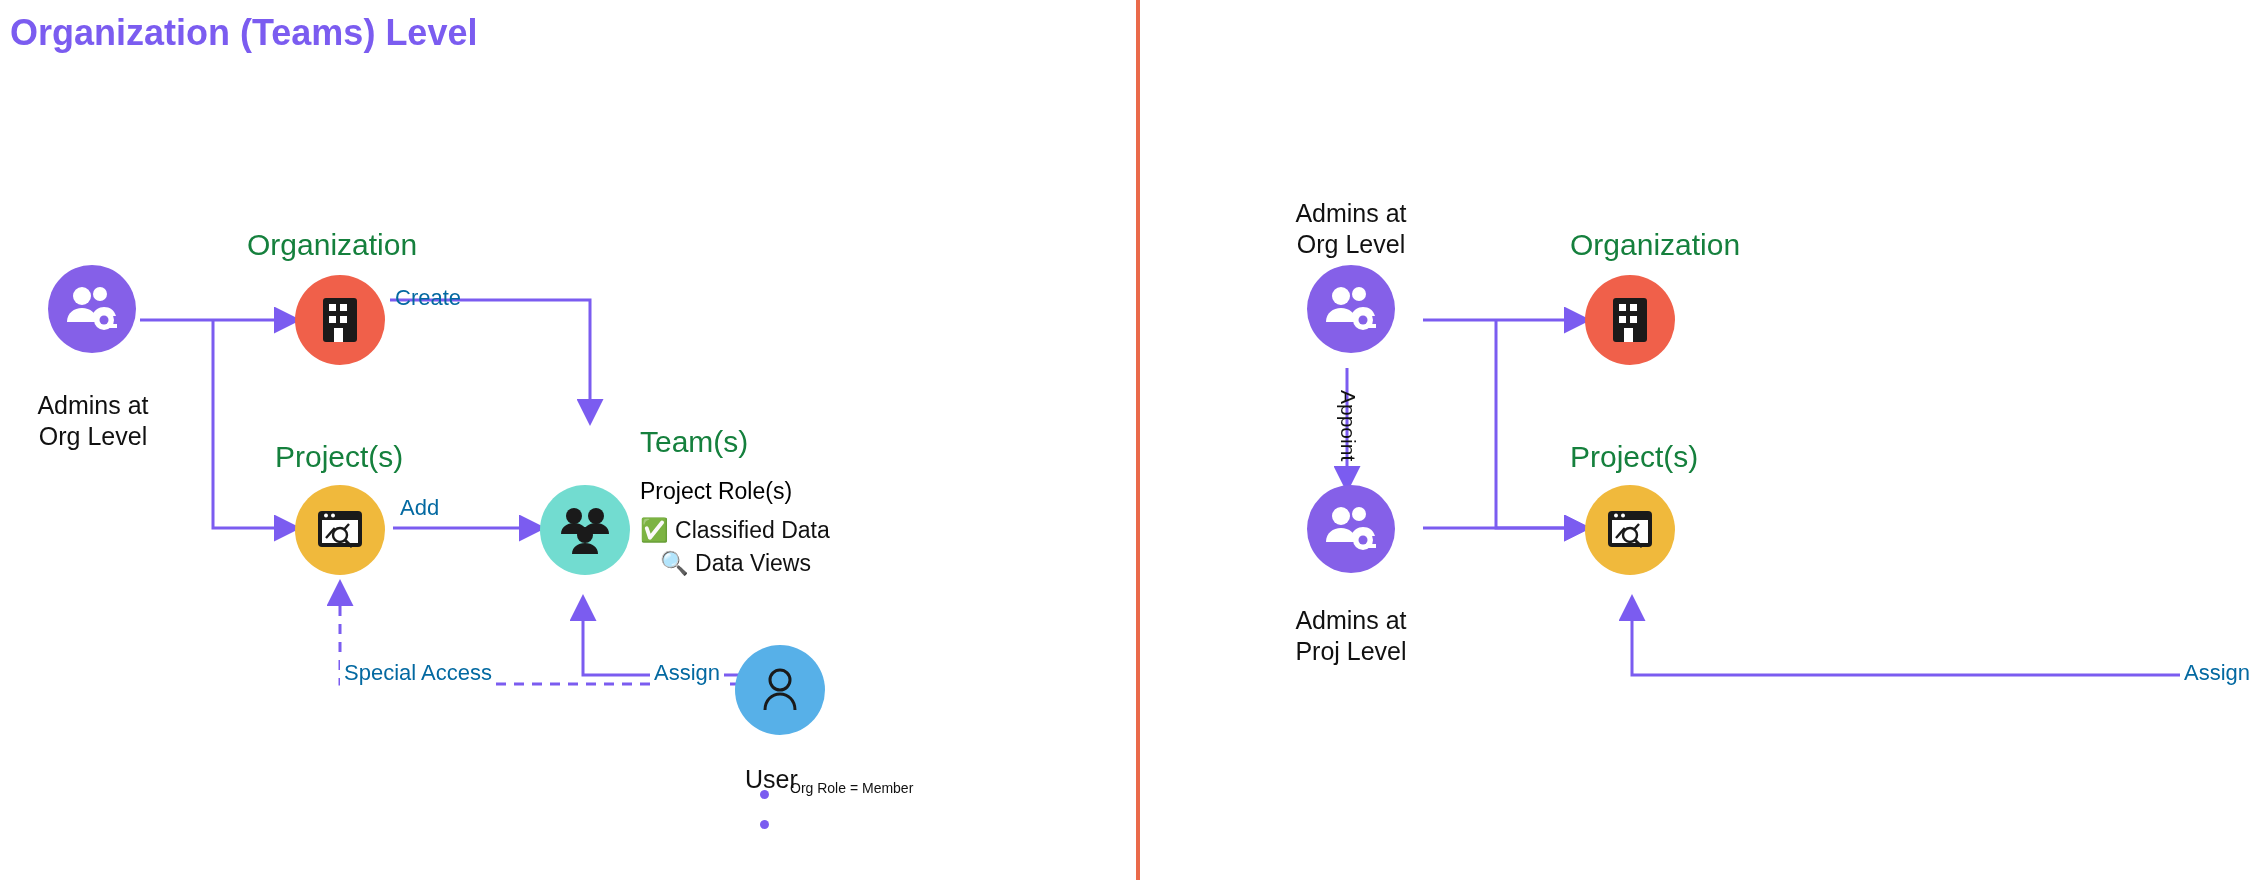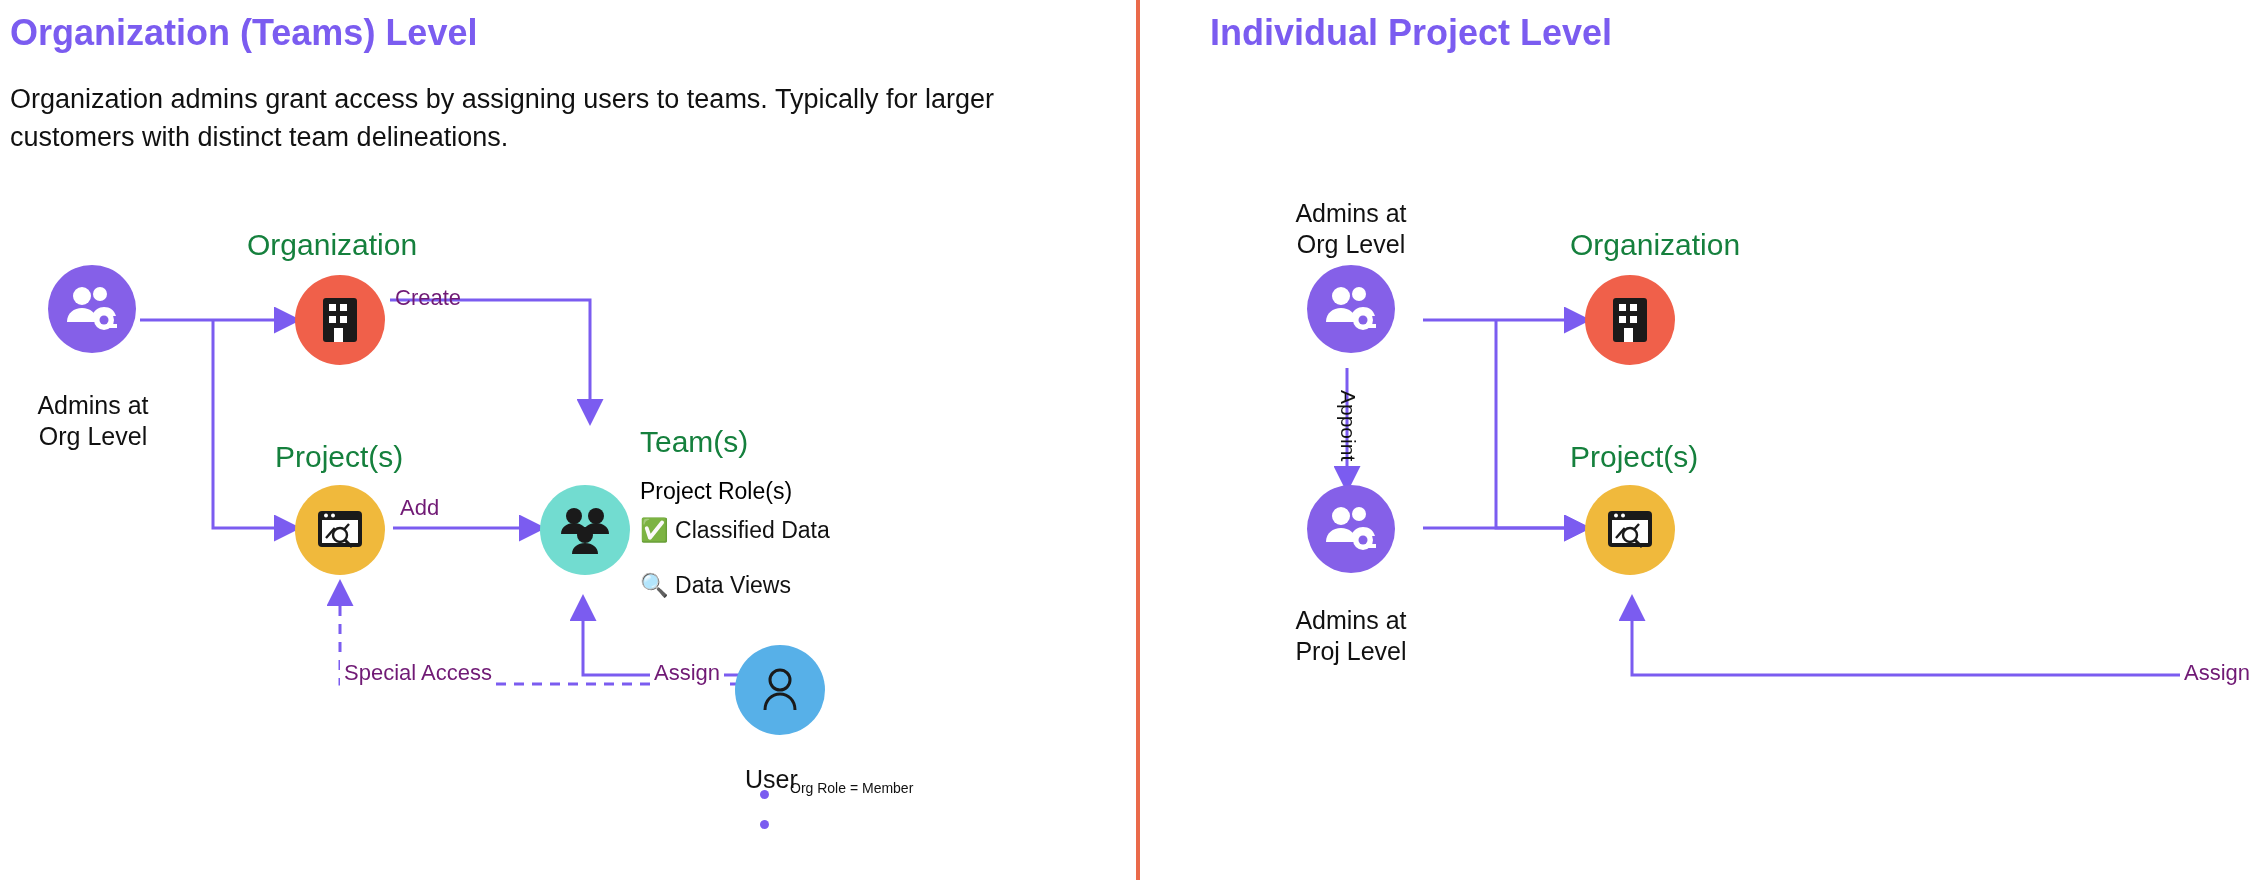--- a/index.html
+++ b/index.html
@@ -56,21 +56,21 @@
   .label.center { text-align: center; }
   .purple-label {
     position: absolute;
     font-size: 30px;
     color: #15803d;
     white-space: nowrap;
   }
   .small-label {
     position: absolute;
     font-size: 22px;
-    color: #701a75;
+    color: #0369a1;
     white-space: nowrap;
   }
   .role-head {
     position: absolute;
     font-size: 23px;
     color: #000000;
     white-space: nowrap;
   }
   .role-item {
     position: absolute;
@@ -122,21 +122,20 @@
     transform-origin: left top;
   }
 </style>
 </head>
 <body>
 
 <div class="panel" id="panel-left">
 
   <div class="panel-title" style="left:10px; top:12px;">Organization (Teams) Level</div>
 
-  <div class="panel-desc" style="left:10px; top:80px; width:1060px;">Organization admins grant access by assigning users to teams. Typically for larger customers with distinct team delineations.</div>
 
   <svg class="wires" width="1135" height="893">
     <defs>
       <marker id="ar-l" markerWidth="9" markerHeight="9" refX="7" refY="4.5" orient="auto">
         <path d="M0,0 L9,4.5 L0,9 z" fill="#7b5cf0"></path>
       </marker>
     </defs>
 
     <path d="M140,320 L295,320" stroke="#7b5cf0" stroke-width="3" fill="none" marker-end="url(#ar-l)"></path>
 
@@ -202,21 +201,21 @@
       <circle cx="27" cy="29" r="8" fill="#1a1a1a"></circle>
       <path d="M14 48c0-7 6-11 13-11s13 4 13 11z" fill="#1a1a1a"></path>
     </svg>
   </div>
 
   <div class="role-head" style="left:640px; top:478px;">Project Role(s)</div>
   <div class="role-item" style="left:640px; top:517px;">
     <span>✅</span>
     <span>Classified Data</span>
   </div>
-  <div class="role-item" style="left:640px; top:550px;margin-top:22px;">
+  <div class="role-item" style="left:660px; top:550px;">
     <span>🔍</span>
     <span>Data Views</span>
   </div>
 
   <div class="small-label" style="left:340px; top:660px; background:#fff; padding:0 4px;">Special Access</div>
 
   <div class="node user" style="left:735px; top:645px; width:90px; height:90px;">
     <svg width="40" height="48" viewBox="0 0 40 48">
       <circle cx="20" cy="14" r="10" fill="none" stroke="#1a1a1a" stroke-width="3"></circle>
       <path d="M5 44c0-10 7-16 15-16s15 6 15 16" fill="none" stroke="#1a1a1a" stroke-width="3"></path>
@@ -227,21 +226,20 @@
 
   <div class="bullet-dot" style="left:760px; top:790px;"></div>
   <div class="bullet-item" style="left:790px; top:780px;">Org Role = Member</div>
   <div class="bullet-dot" style="left:760px; top:820px;"></div>
 </div>
 
 <div class="divider"></div>
 
 <div class="panel" id="panel-right">
 
-  <div class="panel-title" style="left:30px; top:12px;">Individual Project Level</div>
 
 
   <svg class="wires" width="1071" height="893">
     <defs>
       <marker id="ar-r" markerWidth="9" markerHeight="9" refX="7" refY="4.5" orient="auto">
         <path d="M0,0 L9,4.5 L0,9 z" fill="#7b5cf0"></path>
       </marker>
     </defs>
 
     <path d="M243,320 L405,320" stroke="#7b5cf0" stroke-width="3" fill="none" marker-end="url(#ar-r)"></path>

